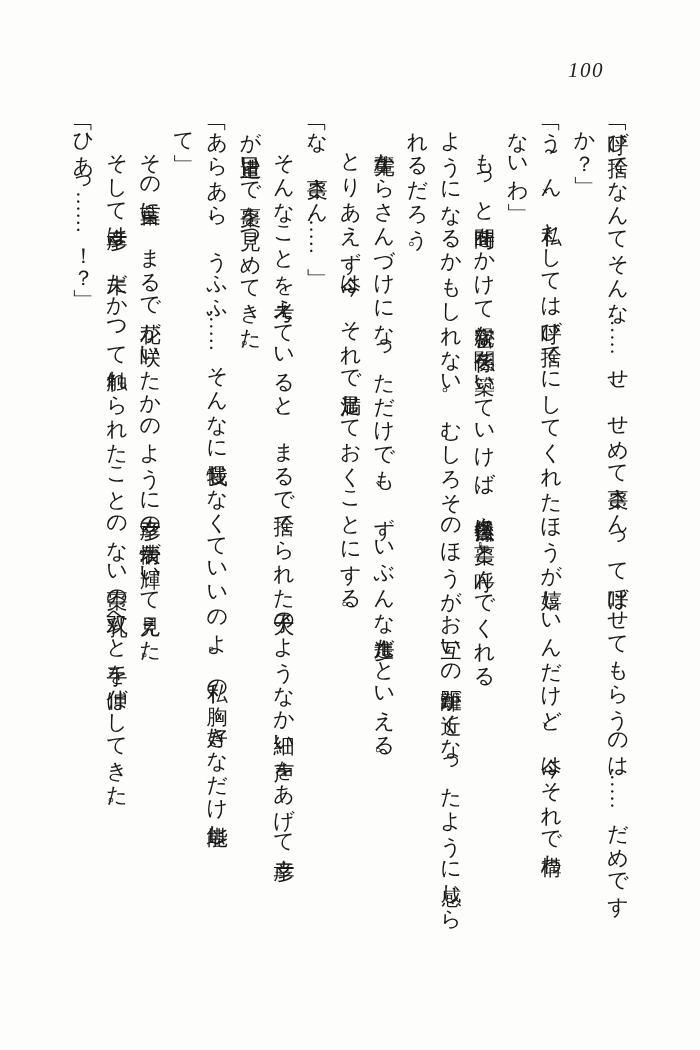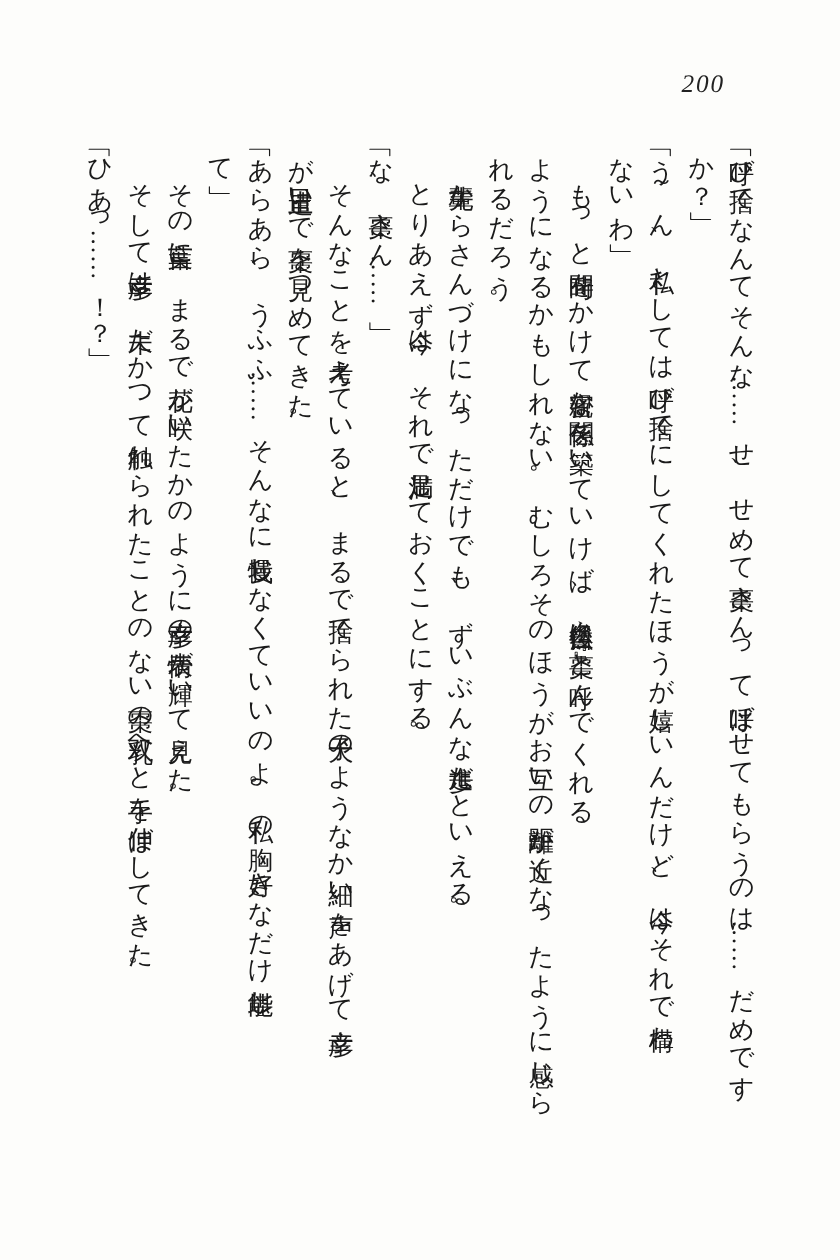--- a/index.html
+++ b/index.html
@@ -39,21 +39,21 @@
   }
   .tline {
     line-height: 33.4px;
     white-space: nowrap;
   }
 </style>
 </head>
 <body>
 
 <div class="page">
-  <div class="page-number">200</div>
+  <div class="page-number">100</div>
   <div class="text-block">
       <div class="tline">「呼び捨てなんてそんな……せ、せめて棗さんって呼ばせてもらうのは……だめです</div>
       <div class="tline">か？」</div>
       <div class="tline">「う～ん、私としては呼び捨てにしてくれたほうが嬉しいんだけど、今はそれで構わ</div>
       <div class="tline">ないわ」</div>
       <div class="tline">　もっと時間をかけて親密な関係を築いていけば、後々自然に『棗』と呼んでくれる</div>
       <div class="tline">ようになるかもしれない。むしろそのほうがお互いの距離が近くなったように感じら</div>
       <div class="tline">れるだろう。</div>
       <div class="tline">　先輩からさんづけになっただけでも、ずいぶんな進歩だといえる。</div>
       <div class="tline">　とりあえず今は、それで満足しておくことにする。</div>

